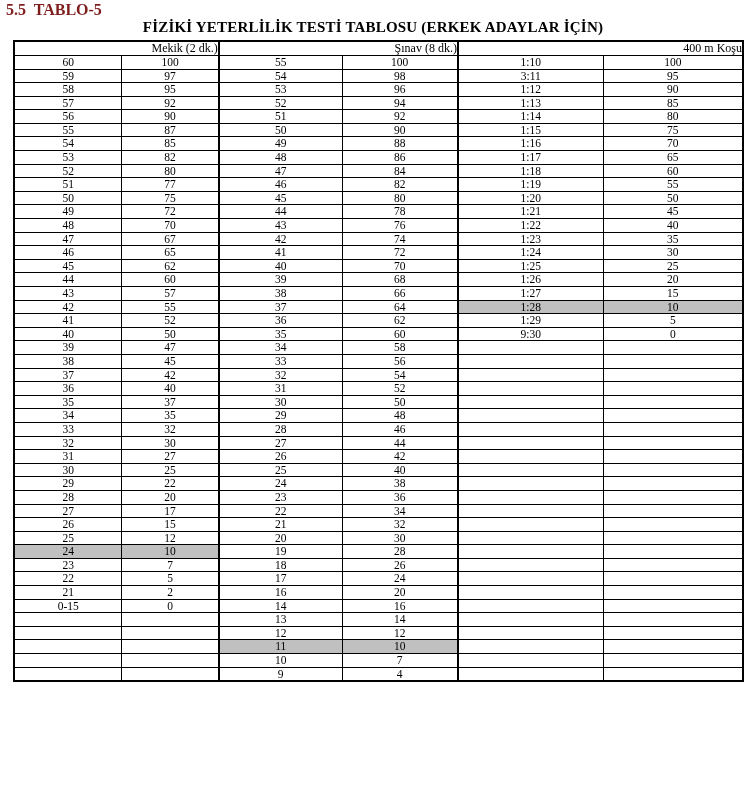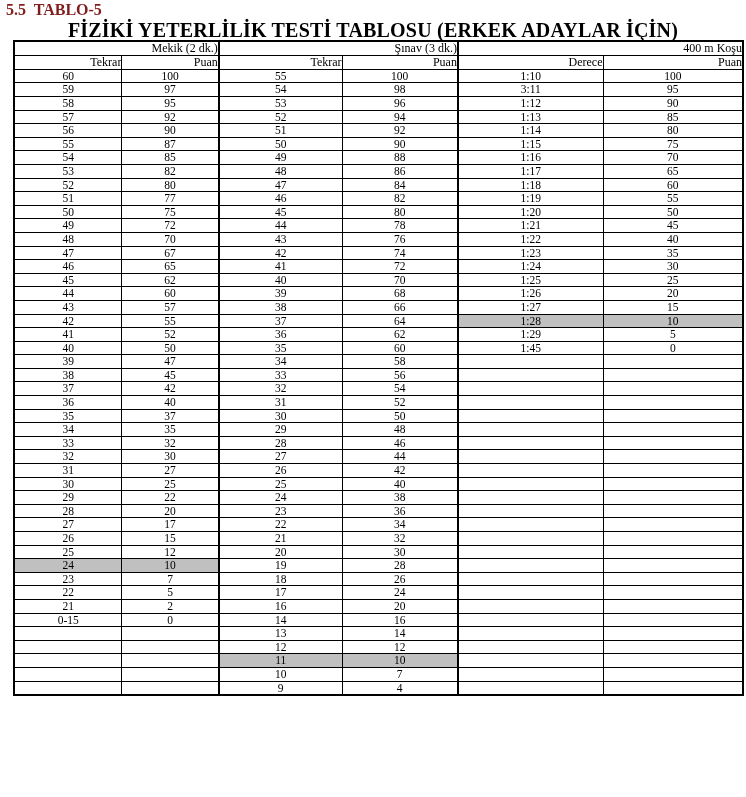--- a/index.html
+++ b/index.html
@@ -23,21 +23,21 @@
     font-size: 16px;
     font-weight: bold;
     white-space: pre;
   }
   .doc-title {
     position: absolute;
     left: 0;
     top: 19px;
     width: 746px;
     text-align: center;
-    font-size: 20px;
+    font-size: 15px;
     font-weight: bold;
     color: #000000;
     letter-spacing: 0.2px;
   }
   table.score-table {
     position: absolute;
     left: 13px;
     top: 40px;
     width: 731px;
     border-collapse: collapse;
@@ -87,30 +87,22 @@
       <col class="c1">
         <col class="c2">
         <col class="c3">
       <col class="c4">
         <col class="c5">
         <col class="c6">
     </colgroup>
     <thead>
       <tr>
         <th colspan="2">Mekik (2 dk.)</th>
-        <th colspan="2" class="grp-sep">Şınav (3 dk.)</th>
+        <th colspan="2" class="grp-sep">Şınav (8 dk.)</th>
         <th colspan="2" class="grp-sep">400 m Koşu</th>
-      </tr>
-      <tr>
-        <th>Tekrar</th>
-        <th>Puan</th>
-        <th class="grp-sep">Tekrar</th>
-        <th>Puan</th>
-        <th class="grp-sep">Derece</th>
-        <th>Puan</th>
       </tr>
     </thead>
     <tbody id="table-body">
         <tr>
           <td>60</td>
           <td>100</td>
           <td class="grp-sep">55</td>
           <td>100</td>
           <td class="grp-sep">1:10</td>
           <td>100</td>
@@ -265,21 +257,21 @@
           <td class="grp-sep">36</td>
           <td>62</td>
           <td class="grp-sep">1:29</td>
           <td>5</td>
         </tr>
         <tr>
           <td>40</td>
           <td>50</td>
           <td class="grp-sep">35</td>
           <td>60</td>
-          <td class="grp-sep">1:45</td>
+          <td class="grp-sep">9:30</td>
           <td>0</td>
         </tr>
         <tr>
           <td>39</td>
           <td>47</td>
           <td class="grp-sep">34</td>
           <td>58</td>
           <td class="grp-sep"></td>
           <td></td>
         </tr>

